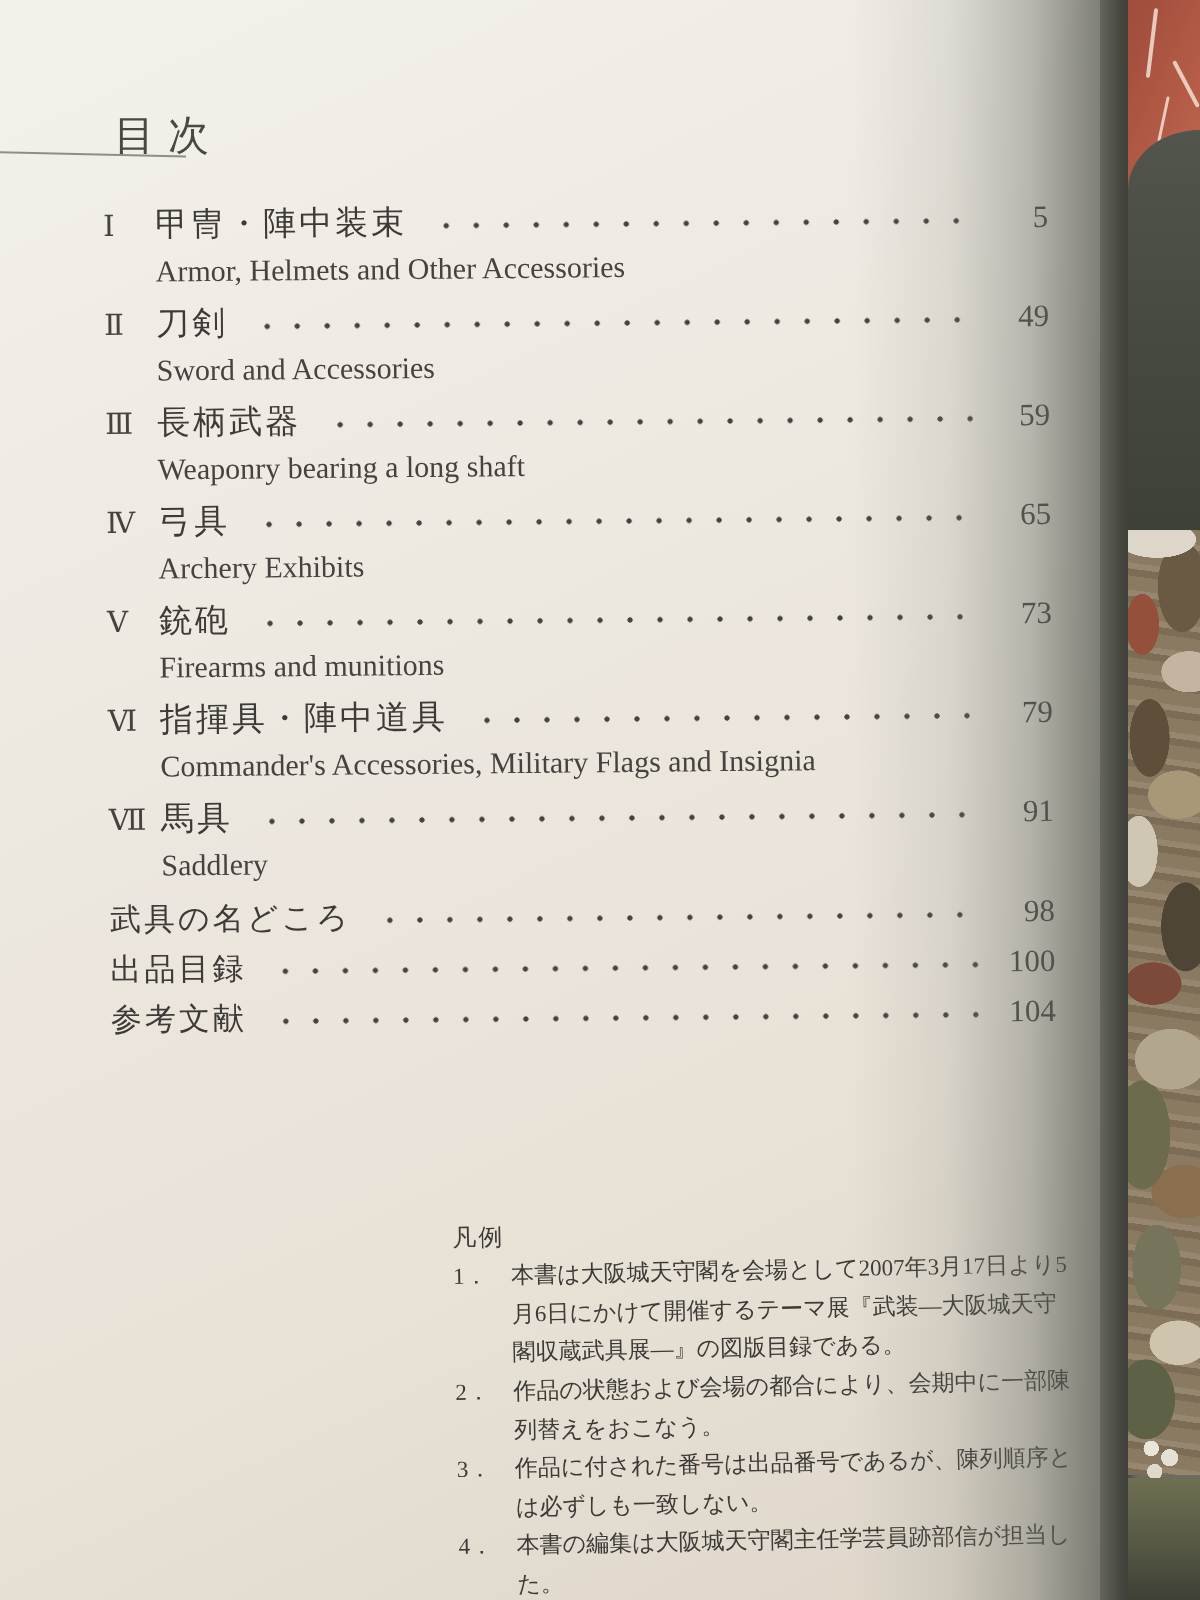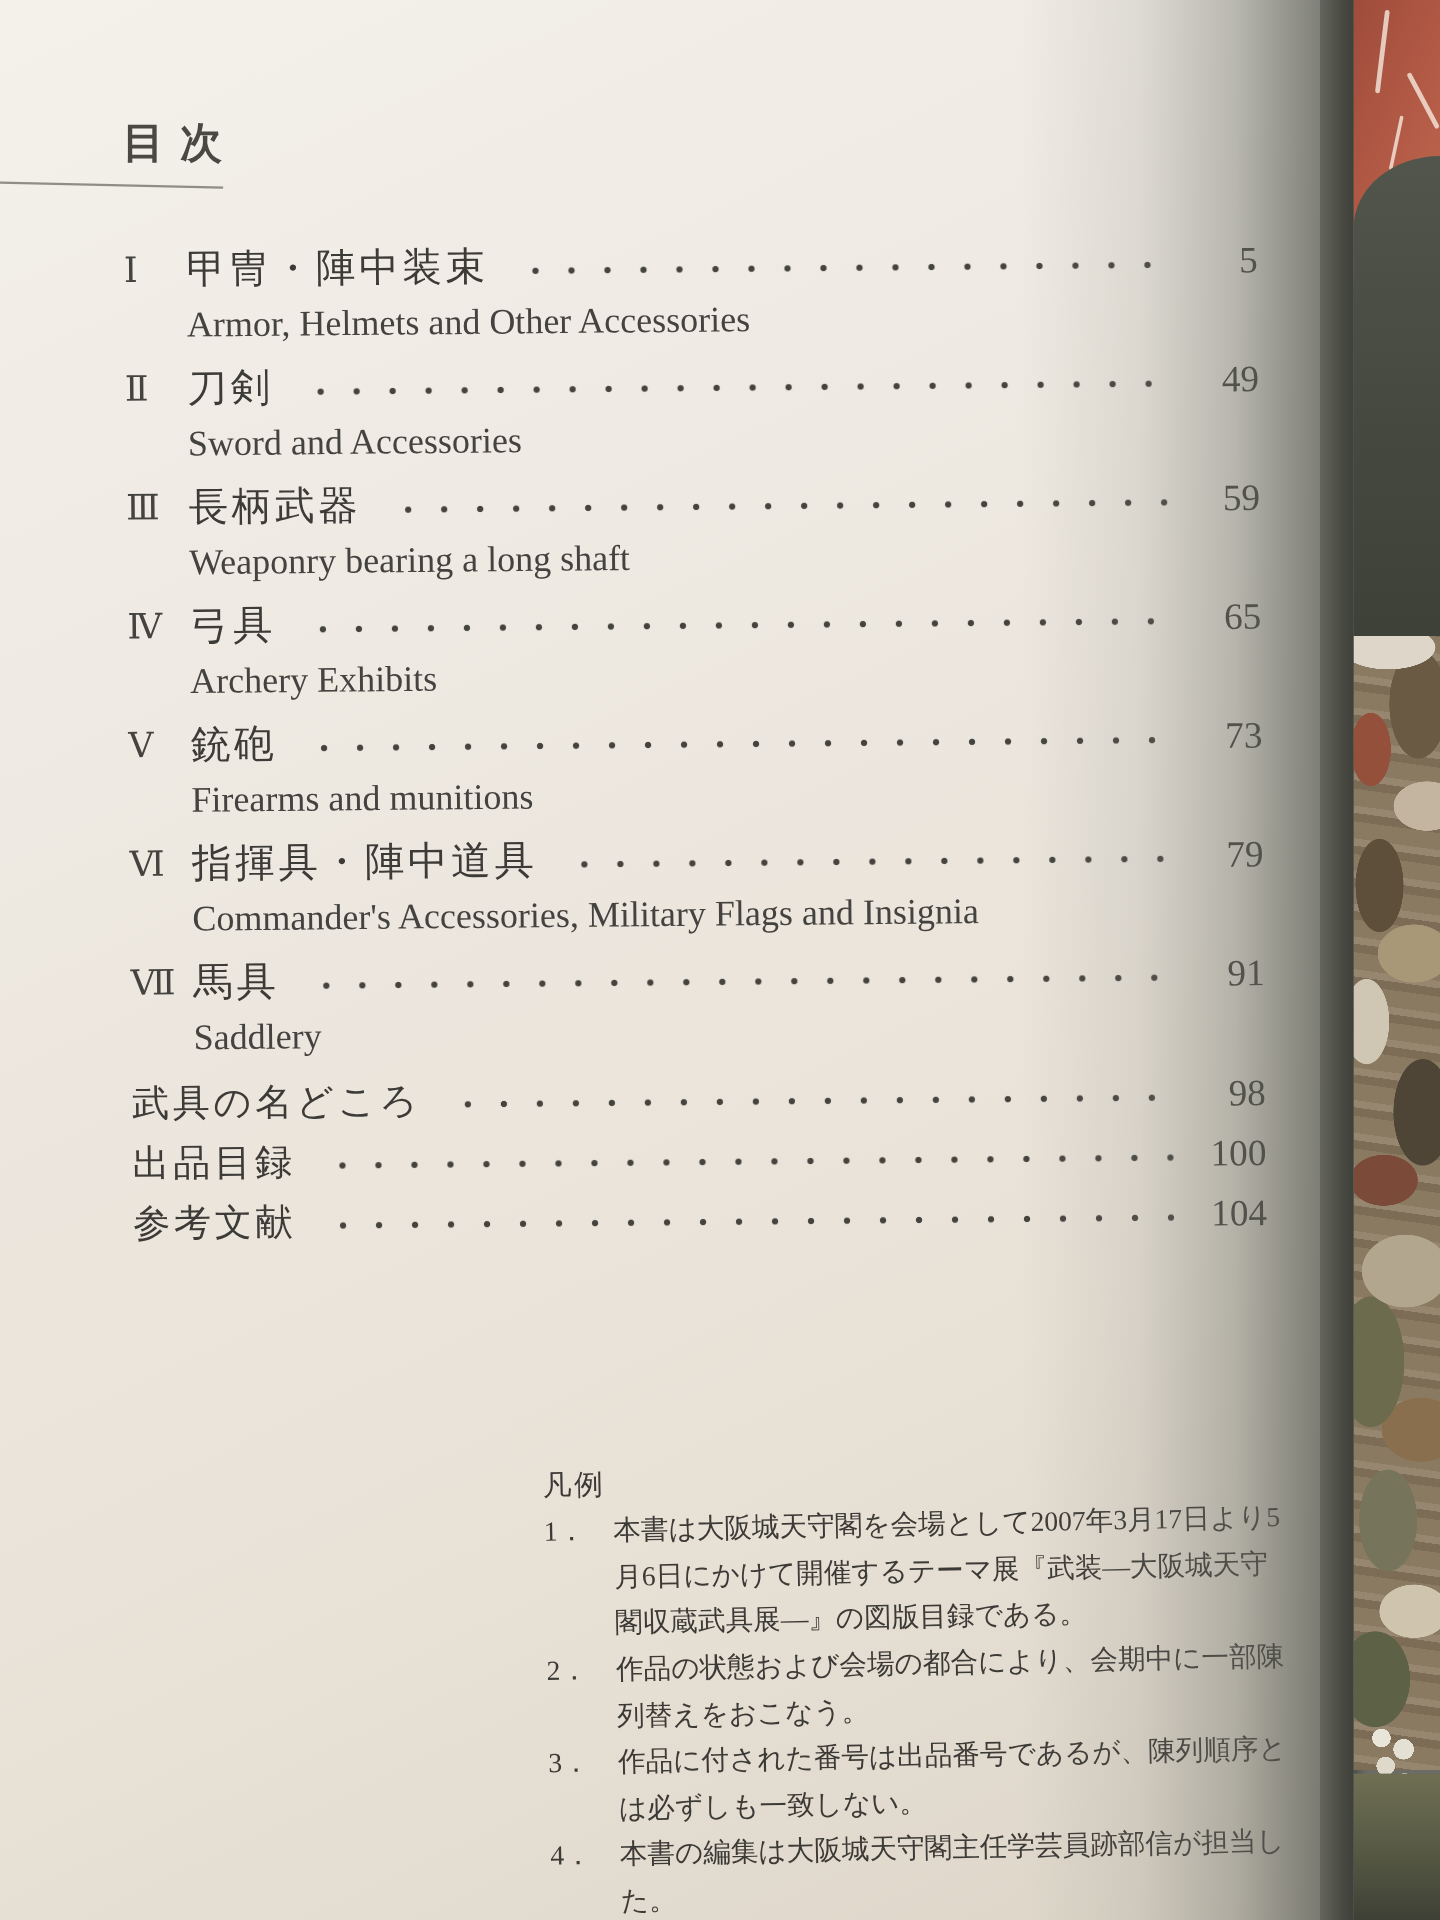--- a/index.html
+++ b/index.html
@@ -45,21 +45,21 @@
       repeating-linear-gradient(8deg,rgba(66,54,40,.20) 0 7px,rgba(221,211,193,.14) 7px 13px,rgba(0,0,0,0) 13px 27px);}
   .np-flowers{position:absolute;top:1438px;left:10px;width:44px;height:58px;
     background-image:
       radial-gradient(9px 9px at 30% 18%,#e9e5d9 85%,rgba(0,0,0,0) 86%),
       radial-gradient(10px 10px at 72% 34%,#e4e0d3 85%,rgba(0,0,0,0) 86%),
       radial-gradient(9px 9px at 38% 58%,#ded9cb 85%,rgba(0,0,0,0) 86%),
       radial-gradient(8px 8px at 74% 80%,#d7d3c5 85%,rgba(0,0,0,0) 86%);}
   .np-bottom{position:absolute;top:1478px;left:0;width:100%;height:122px;
              background:linear-gradient(to bottom,#6e6f52,#565844 55%,#3e4036);}
   
-  .title{position:absolute;left:102px;top:96px;margin:0;font-size:35px;font-weight:bold;
+  .title{position:absolute;left:102px;top:96px;margin:12px;font-size:41px;font-weight:normal;
          letter-spacing:13px;color:#4b4844;}
   .rule{position:absolute;left:-24px;top:153px;width:210px;height:2px;background:#8f8d86;
         transform:rotate(1.3deg);}
   .toc{position:absolute;left:103px;top:202px;width:945px;color:#3d3b37;
        transform:rotate(-0.55deg);transform-origin:left top;}
   .row{display:flex;align-items:center;height:47px;}
   .numeral{flex:0 0 52px;font-size:29px;color:#45433f;}
   .ja{font-size:33px;letter-spacing:3px;white-space:nowrap;}
   .leader{flex:1;align-self:center;height:10px;margin:6px 16px 0 24px;
           background:radial-gradient(circle,#45433e 2.3px,rgba(0,0,0,0) 3px) left center / 30px 10px repeat-x;}

